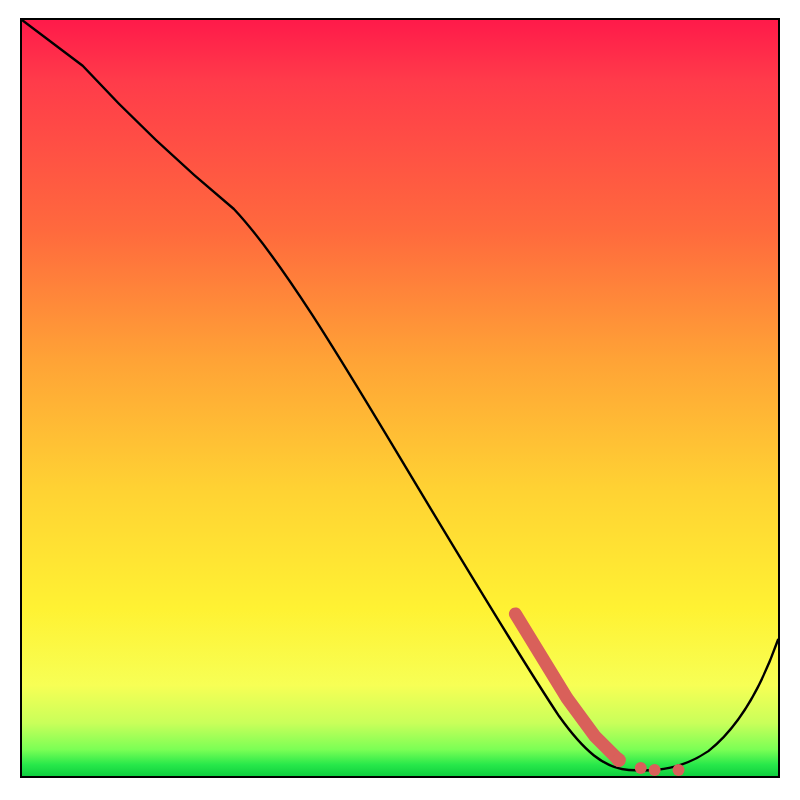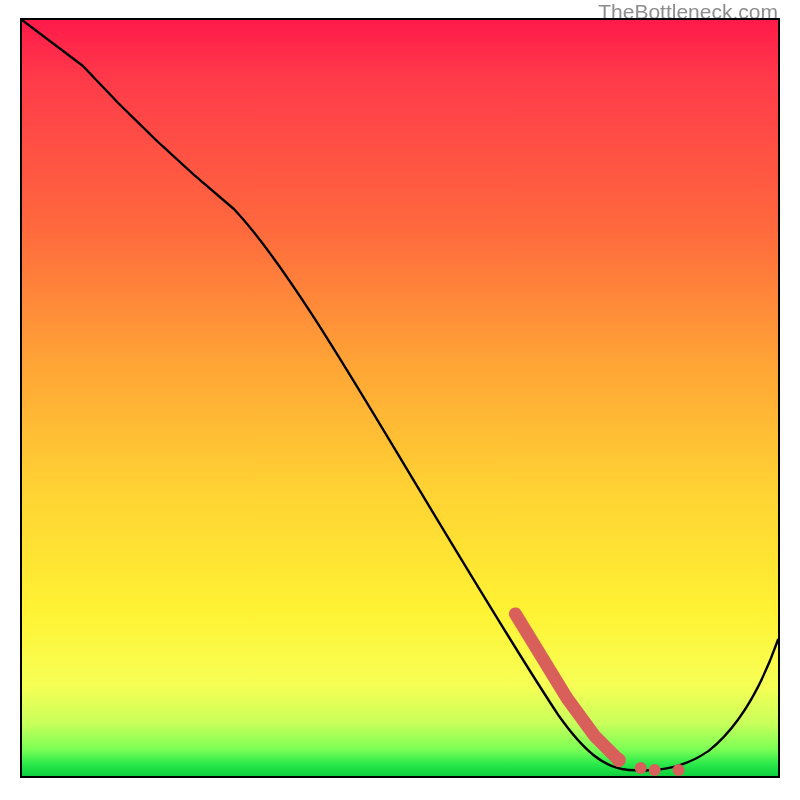--- a/index.html
+++ b/index.html
@@ -59,21 +59,20 @@
     font-size: 21px;
     font-weight: 500;
     letter-spacing: 0px;
   }
 </style>
 </head>
 <body>
 
 <div class="stage">
 
-  <div class="attribution">TheBottleneck.com</div>
 
   <div class="plot">
     <div class="gradient-fill"></div>
 
     <svg class="curve" viewBox="0 0 760 760" preserveAspectRatio="none">
 
       <path d="M 0 0
                L 61 46
                C 120 110 167 152 213 190
                C 260 240 320 340 380 440

